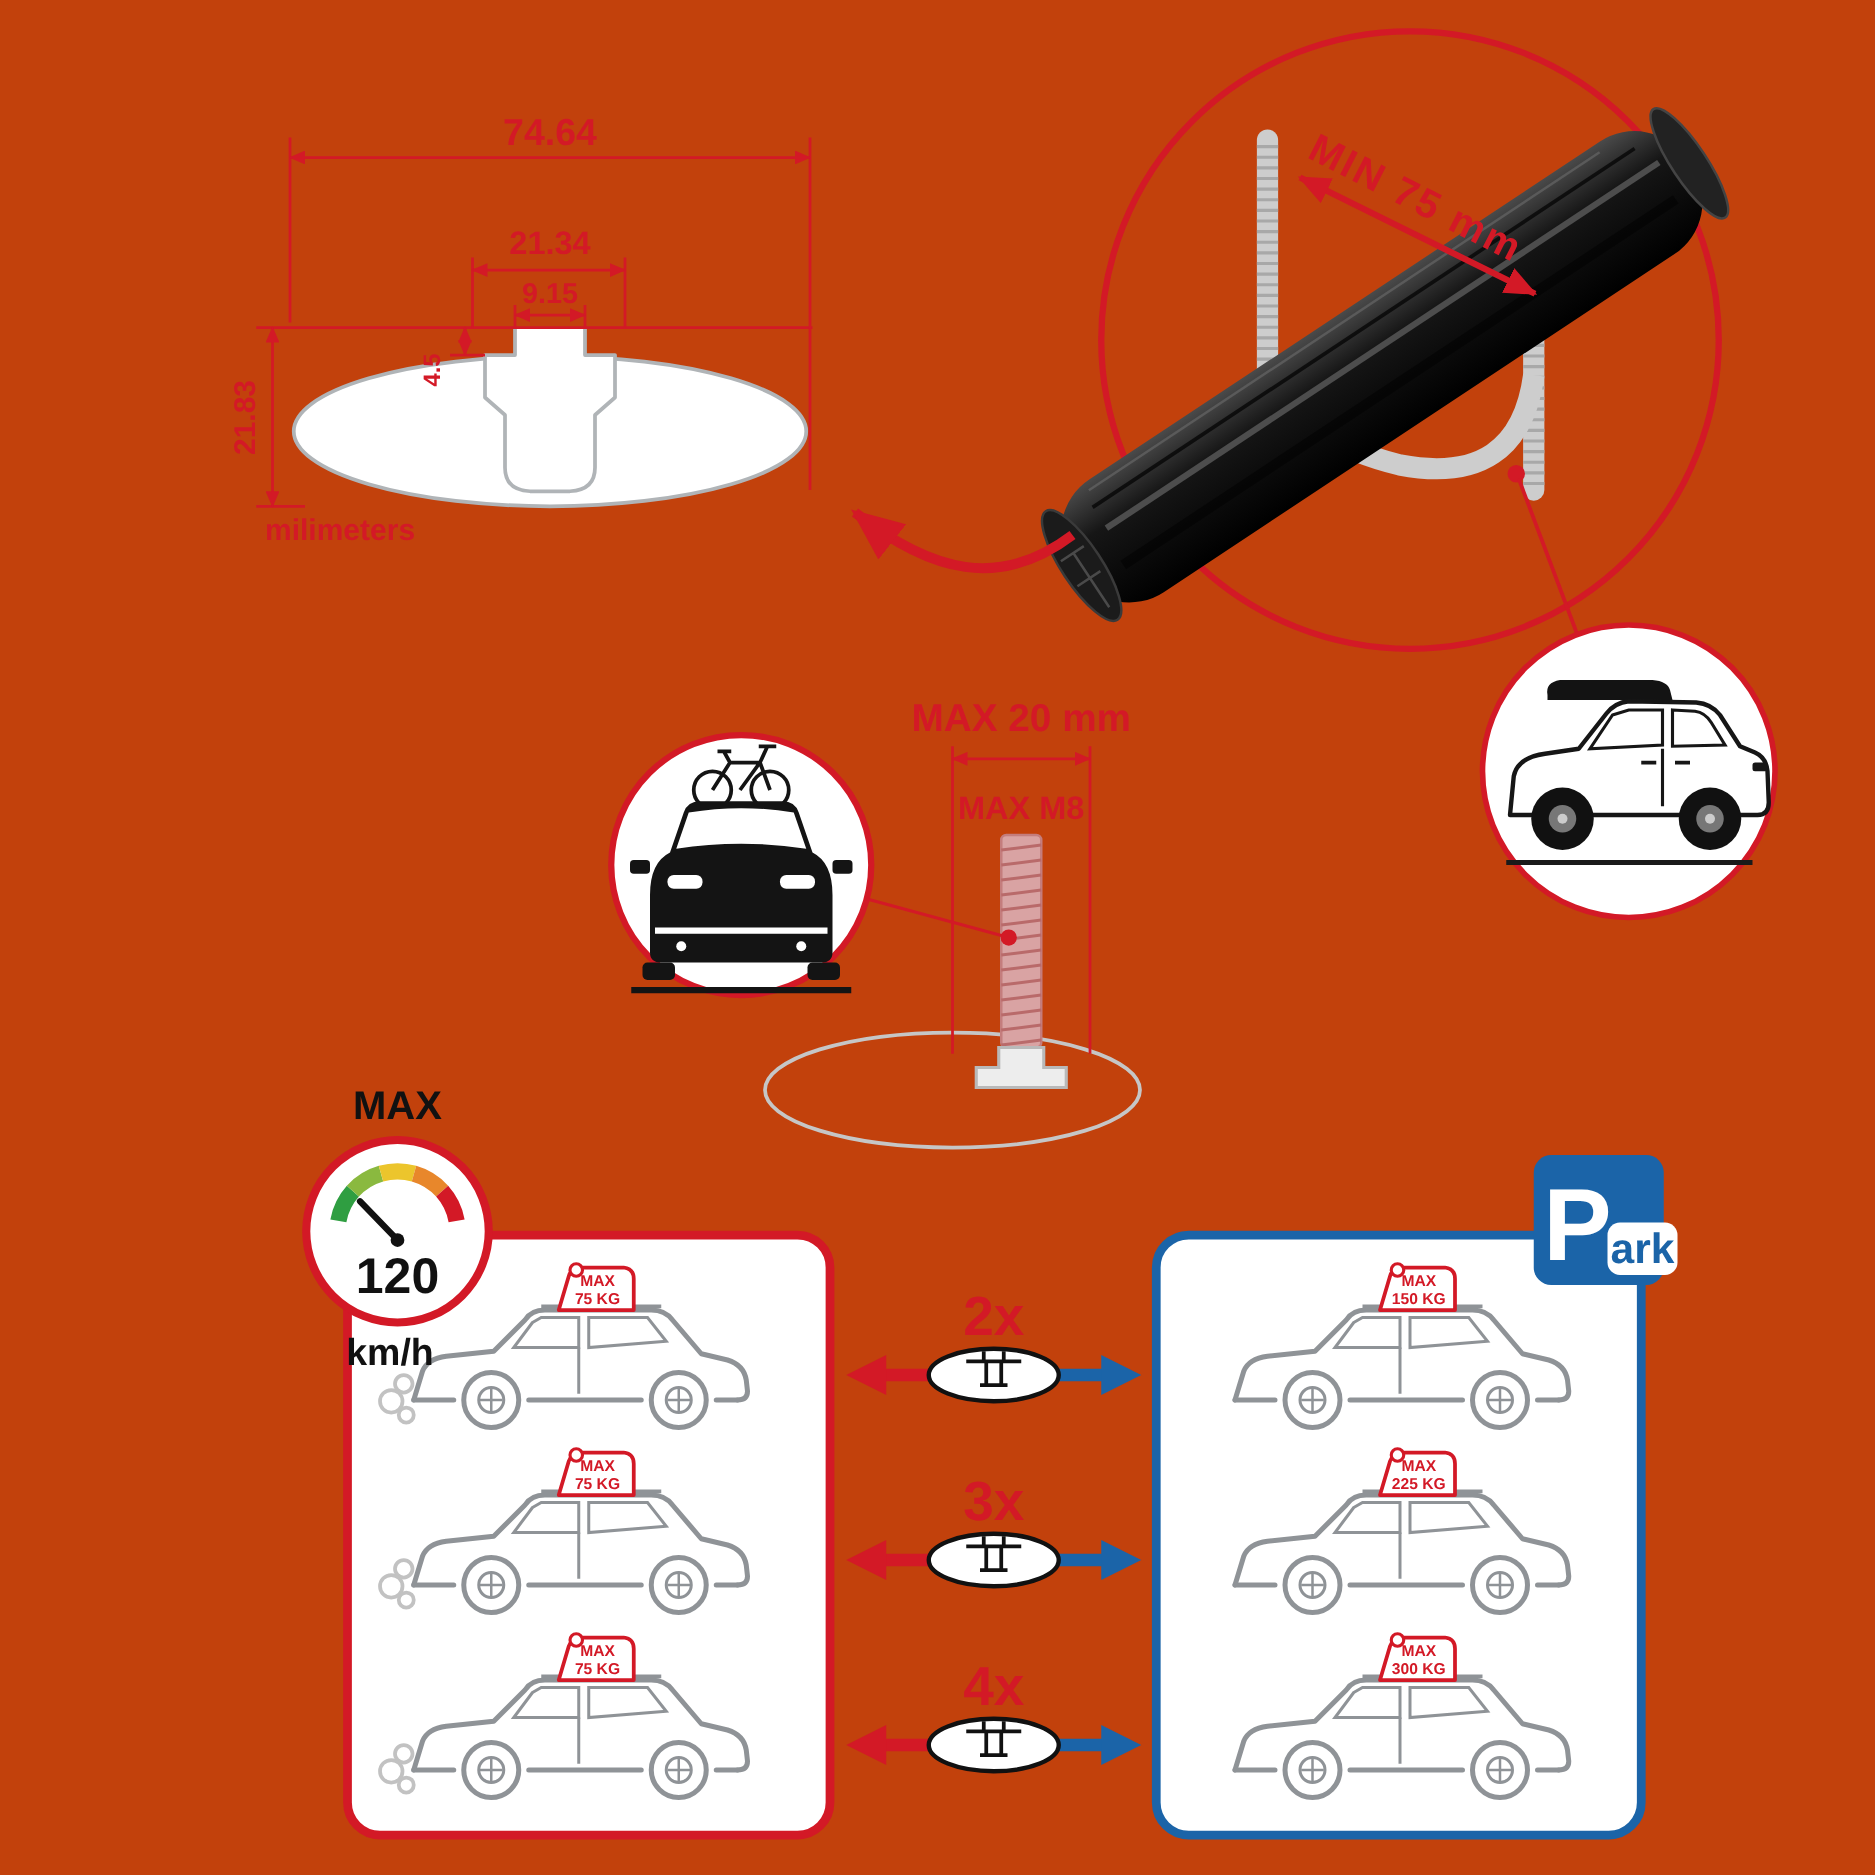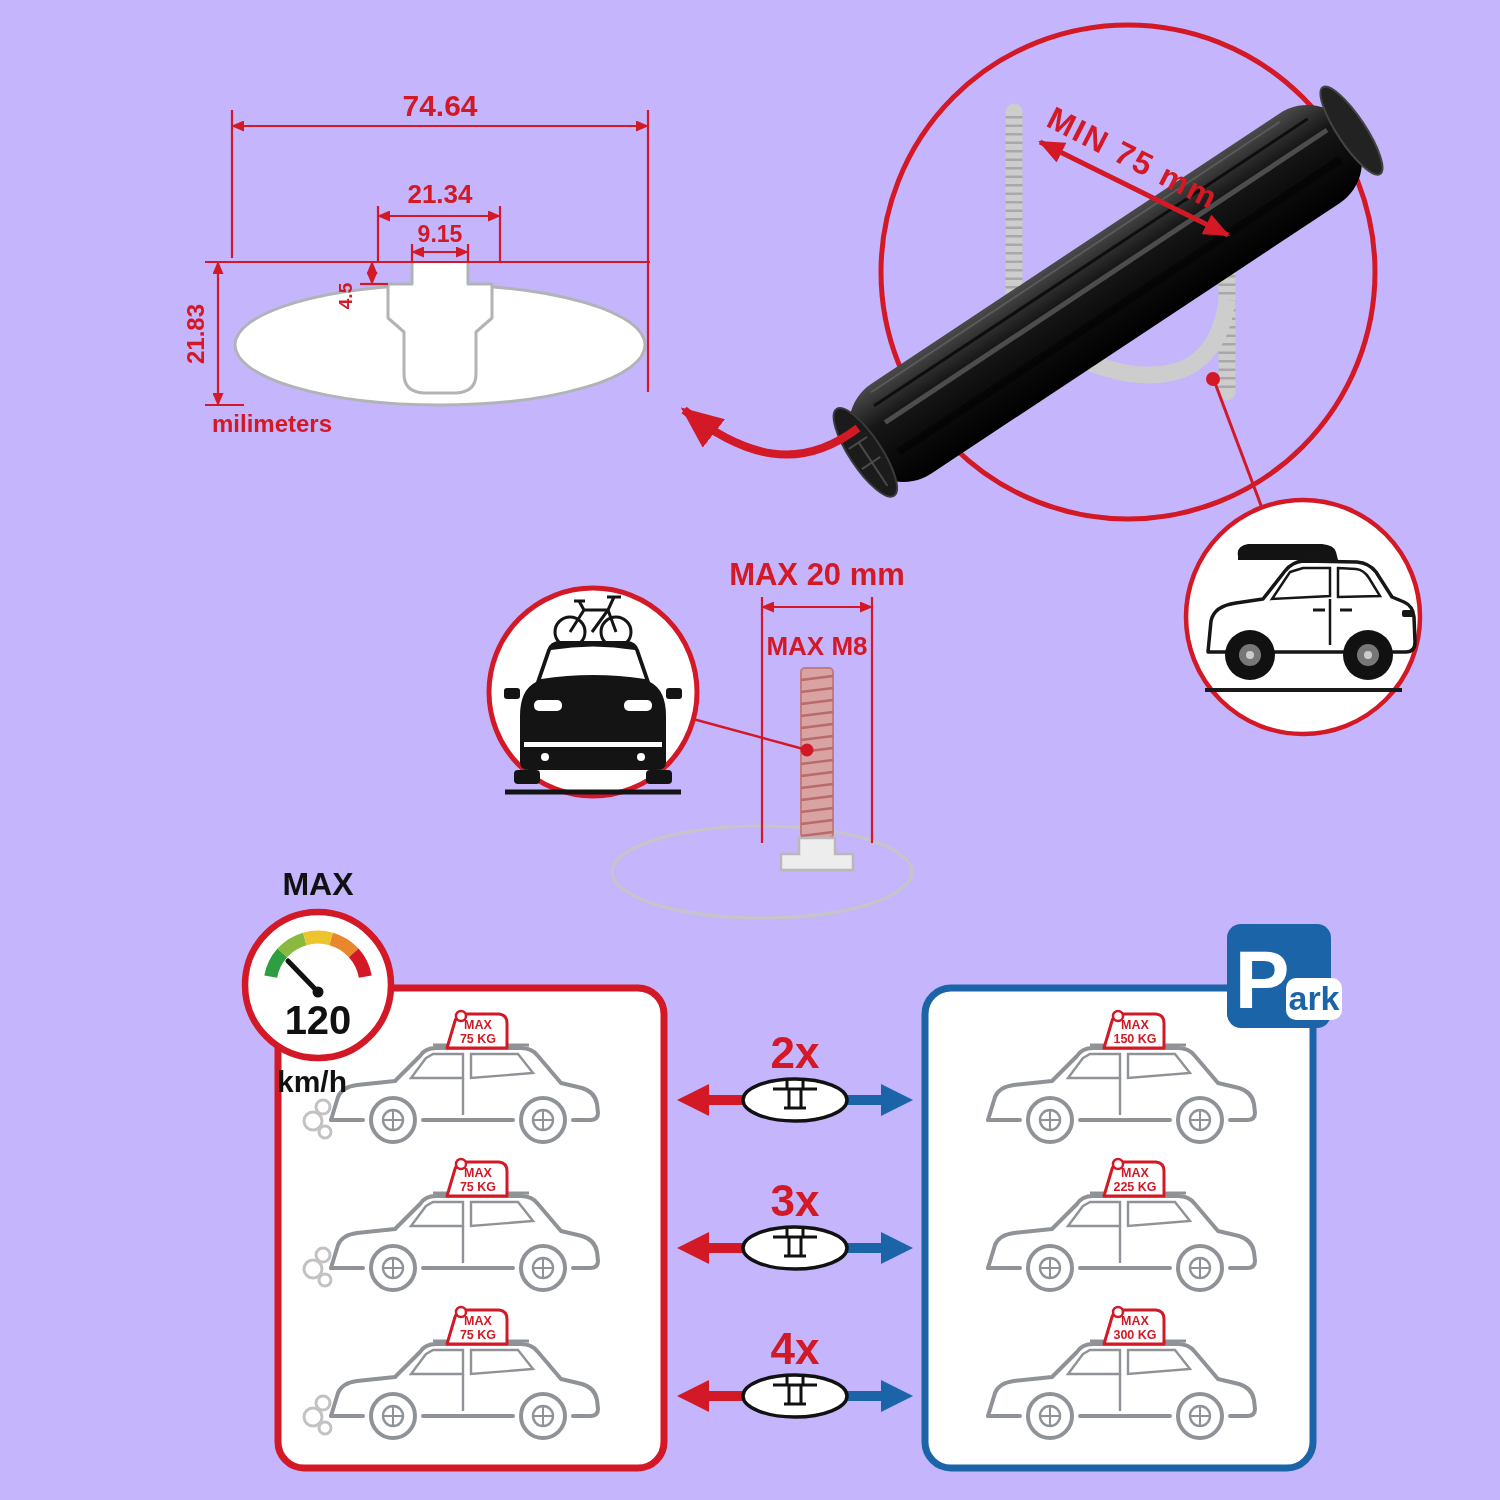--- a/index.html
+++ b/index.html
@@ -1,18 +1,18 @@
 <!DOCTYPE html>
 <html><head>
 <meta charset="utf-8">
 <style>
   * { margin:0; padding:0; box-sizing:border-box; }
   html,body { background:#fff; }
   .canvas {
-    position:relative; width:1500px; height:1500px; background:#c4b5fd;
+    position:relative; width:1500px; height:1500px; background:#c2410c;
     font-family:"Liberation Sans", sans-serif; overflow:hidden;text-align:right;
   }
   .canvas > svg { position:absolute; left:0; top:0; }
   text { font-family:"Liberation Sans", sans-serif; }
 
   .dim-line   { stroke:#d31926; stroke-width:2.2; fill:none; }
   .dim-text   { fill:#d31926; font-weight:bold; }
   .gray-shape { fill:#ffffff; stroke:#b0b4b7; stroke-width:3; stroke-linejoin:round; }
   .lt-gray    { stroke:#c6c6c6; stroke-width:3; fill:none; }
 

